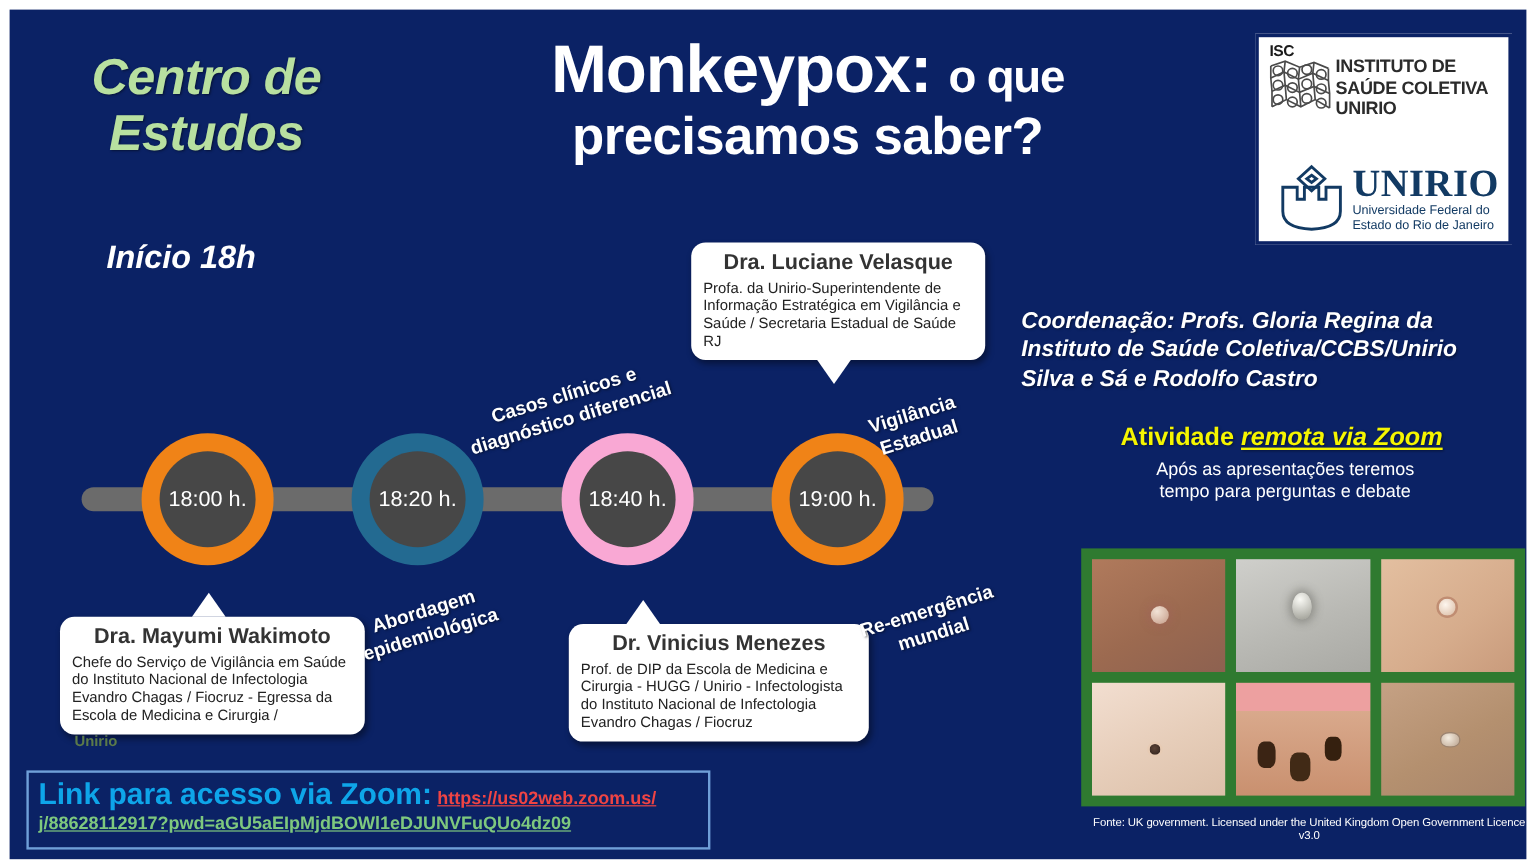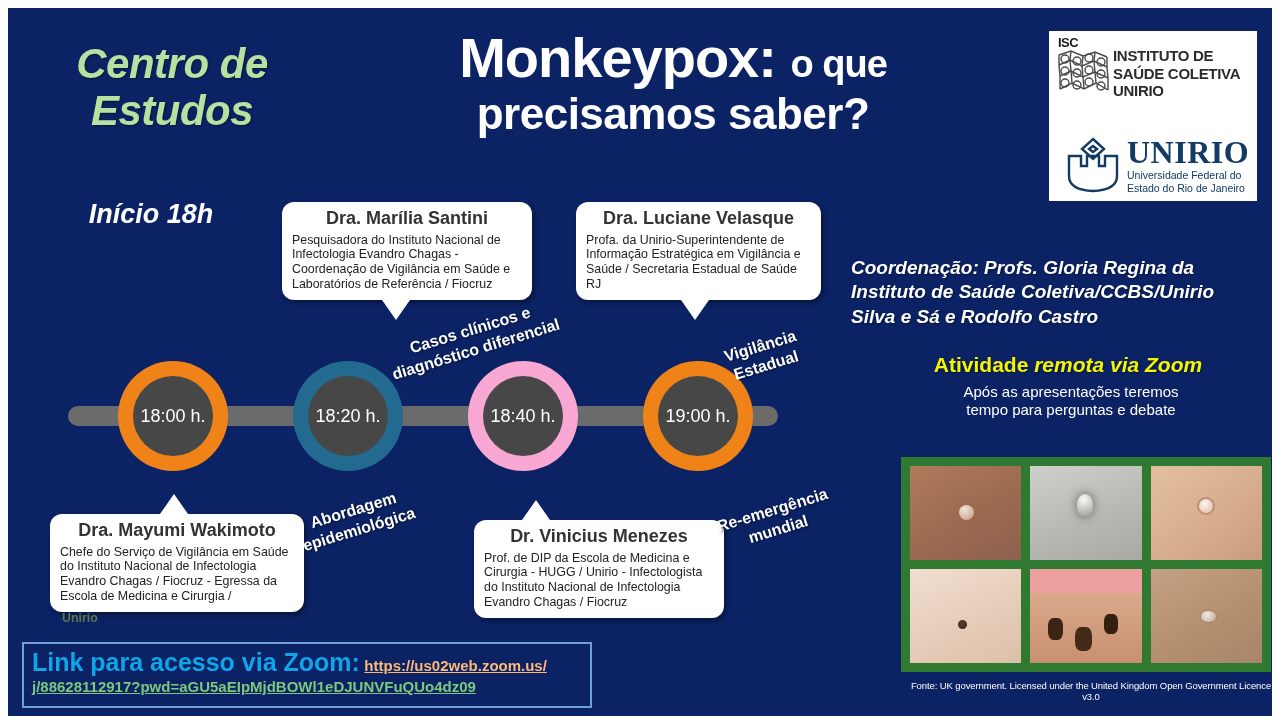--- a/index.html
+++ b/index.html
@@ -170,21 +170,21 @@
     color:#ffffff; font-size: 19px; font-weight: bold; font-style: italic;
     line-height: 1.28;
     text-shadow: 1px 1px 2px rgba(0,0,0,.4);
   }
   .remote-head {
     position: absolute; left: 880px; top: 345px; width: 360px;
     text-align: center;
     color:#f5f500; font-size: 21px; font-weight: bold;
     text-shadow: 1px 1px 2px rgba(0,0,0,.4);
   }
-  .remote-head em { font-style: italic; }
+  .remote-head em { font-style: italic; text-decoration: underline; }
   .remote-body {
     position: absolute; left: 868px; top: 375px; width: 390px;
     text-align: center; color:#ffffff; font-size: 15px; line-height: 1.22;
   }
 
   
   .gallery {
     position: absolute; left: 893px; top: 449px;
     width: 370px; height: 215px;
     background: #2f7a30;
@@ -204,21 +204,21 @@
   
   .footer {
     position: absolute; left: 14px; bottom: 8px;
     width: 570px; height: 66px;
     border: 2px solid #6f9fd8;
     background: #0b2265;
     padding: 4px 8px;
   }
   .footer .f-head { font-size: 25px; font-weight: bold; color:#0ea5e9; display:inline; }
   .footer .f-url {
-    font-size: 15px; font-weight: bold; color:#fdba74;
+    font-size: 15px; font-weight: bold; color:#ef4444;
     text-decoration: underline; display:inline; word-break: break-all;
   }
   .footer .f-url2 {
     font-size: 15px; font-weight: bold; color:#7ec87e;
     text-decoration: underline; display:block; margin-top: 1px; word-break: break-all;
   }
 </style>
 </head>
 <body>
 
@@ -288,26 +288,20 @@
           </g>
         </svg>
         <div class="unirio-text">
           <div class="big">UNIRIO</div>
           <div class="sub">Universidade Federal do</div>
           <div class="sub">Estado do Rio de Janeiro</div>
         </div>
       </div>
     </div>
 
-    <div class="card" id="card-santini">
-      <div class="accent-top" style="background:#236a91"></div>
-      <div class="c-name">Dra. Marília Santini</div>
-      <div class="c-desc">Pesquisadora do Instituto Nacional de Infectologia Evandro Chagas - Coordenação de Vigilância em Saúde e Laboratórios de Referência / Fiocruz</div>
-      <div class="tail tail-down" style="left:100px; bottom:-20px;"></div>
-    </div>
 
     <div class="card" id="card-velasque">
       <div class="accent-top" style="background:#2f7a30"></div>
       <div class="c-name">Dra. Luciane Velasque</div>
       <div class="c-desc">Profa. da Unirio-Superintendente de Informação Estratégica em Vigilância e Saúde / Secretaria Estadual de Saúde RJ</div>
       <div class="tail tail-down" style="left:105px; bottom:-20px;"></div>
     </div>
 
     <div class="card" id="card-wakimoto">
       <div class="accent-bottom" style="background:#4caf50"></div>

